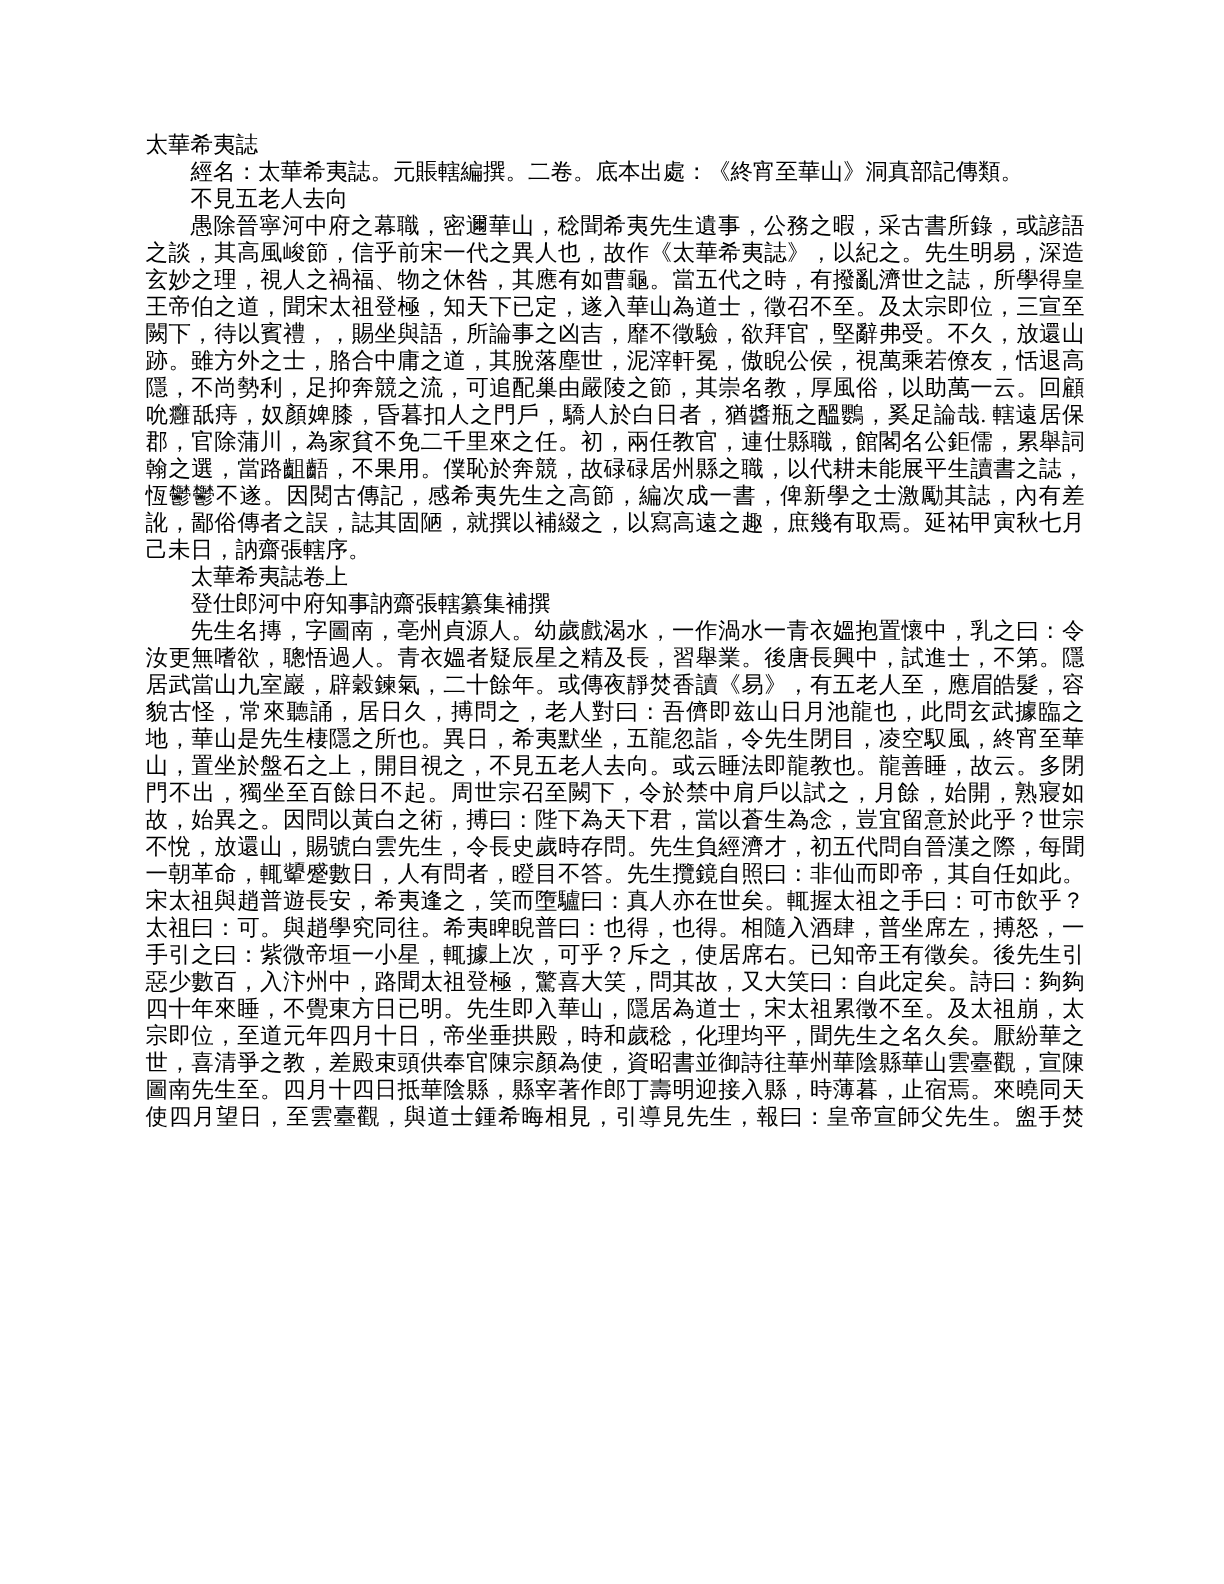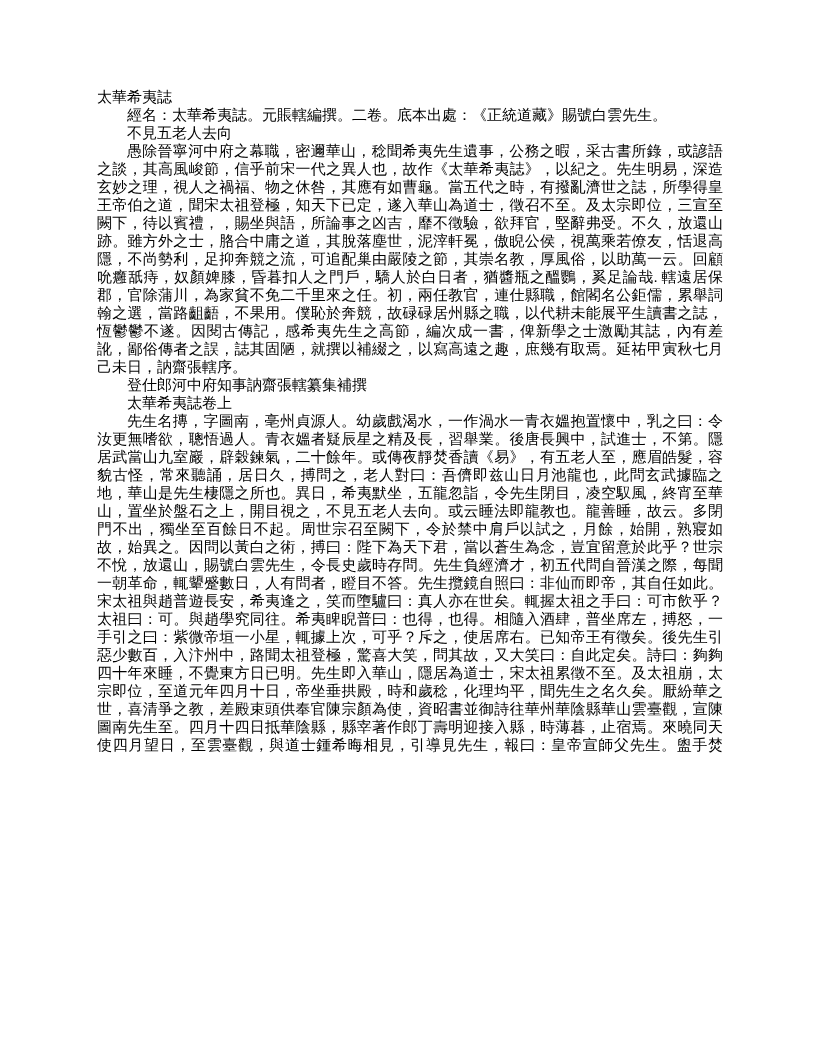--- a/index.html
+++ b/index.html
@@ -36,20 +36,20 @@
   .para {
     text-align: justify;
   }
 </style>
 </head>
 <body>
 
 <div class="page">
   <div class="content">
     <div class="line">太華希夷誌</div>
-    <div class="line indent">經名：太華希夷誌。元賬轄編撰。二卷。底本出處：《正統道藏》賜號白雲先生。</div>
+    <div class="line indent">經名：太華希夷誌。元賬轄編撰。二卷。底本出處：《終宵至華山》洞真部記傳類。</div>
     <div class="line indent">不見五老人去向</div>
     <div class="para">愚除晉寧河中府之幕職，密邇華山，稔聞希夷先生遺事，公務之暇，采古書所錄，或諺語之談，其高風峻節，信乎前宋一代之異人也，故作《太華希夷誌》，以紀之。先生明易，深造玄妙之理，視人之禍福、物之休咎，其應有如曹龜。當五代之時，有撥亂濟世之誌，所學得皇王帝伯之道，聞宋太祖登極，知天下已定，遂入華山為道士，徵召不至。及太宗即位，三宣至闕下，待以賓禮，，賜坐與語，所論事之凶吉，靡不徵驗，欲拜官，堅辭弗受。不久，放還山跡。雖方外之士，胳合中庸之道，其脫落塵世，泥滓軒冕，傲睨公侯，視萬乘若僚友，恬退高隱，不尚勢利，足抑奔競之流，可追配巢由嚴陵之節，其崇名教，厚風俗，以助萬一云。回顧吮癰舐痔，奴顏婢膝，昏暮扣人之門戶，驕人於白日者，猶醬瓶之醞鸚，奚足論哉. 轄遠居保郡，官除蒲川，為家貧不免二千里來之任。初，兩任教官，連仕縣職，館閣名公鉅儒，累舉詞翰之選，當路齟齬，不果用。僕恥於奔競，故碌碌居州縣之職，以代耕未能展平生讀書之誌，恆鬱鬱不遂。因閱古傳記，感希夷先生之高節，編次成一書，俾新學之士激勵其誌，內有差訛，鄙俗傳者之誤，誌其固陋，就撰以補綴之，以寫高遠之趣，庶幾有取焉。延祐甲寅秋七月己未日，訥齋張轄序。</div>
+    <div class="line indent">太華希夷誌卷上</div>
     <div class="line indent">登仕郎河中府知事訥齋張轄纂集補撰</div>
-    <div class="line indent">太華希夷誌卷上</div>
     <div class="para">先生名摶，字圖南，亳州貞源人。幼歲戲渴水，一作渦水一青衣媼抱置懷中，乳之曰：令汝更無嗜欲，聰悟過人。青衣媼者疑辰星之精及長，習舉業。後唐長興中，試進士，不第。隱居武當山九室巖，辟穀鍊氣，二十餘年。或傳夜靜焚香讀《易》，有五老人至，應眉皓髮，容貌古怪，常來聽誦，居日久，搏問之，老人對曰：吾儕即兹山日月池龍也，此問玄武據臨之地，華山是先生棲隱之所也。異日，希夷默坐，五龍忽詣，令先生閉目，凌空馭風，終宵至華山，置坐於盤石之上，開目視之，不見五老人去向。或云睡法即龍教也。龍善睡，故云。多閉門不出，獨坐至百餘日不起。周世宗召至闕下，令於禁中肩戶以試之，月餘，始開，熟寢如故，始異之。因問以黃白之術，搏曰：陛下為天下君，當以蒼生為念，豈宜留意於此乎？世宗不悅，放還山，賜號白雲先生，令長史歲時存問。先生負經濟才，初五代問自晉漢之際，每聞一朝革命，輒顰蹙數日，人有問者，瞪目不答。先生攬鏡自照曰：非仙而即帝，其自任如此。宋太祖與趙普遊長安，希夷逢之，笑而墮驢曰：真人亦在世矣。輒握太祖之手曰：可市飲乎？太祖曰：可。與趙學究同往。希夷睥睨普曰：也得，也得。相隨入酒肆，普坐席左，搏怒，一手引之曰：紫微帝垣一小星，輒據上次，可乎？斥之，使居席右。已知帝王有徵矣。後先生引惡少數百，入汴州中，路聞太祖登極，驚喜大笑，問其故，又大笑曰：自此定矣。詩曰：夠夠四十年來睡，不覺東方日已明。先生即入華山，隱居為道士，宋太祖累徵不至。及太祖崩，太宗即位，至道元年四月十日，帝坐垂拱殿，時和歲稔，化理均平，聞先生之名久矣。厭紛華之世，喜清爭之教，差殿束頭供奉官陳宗顏為使，資昭書並御詩往華州華陰縣華山雲臺觀，宣陳圖南先生至。四月十四日抵華陰縣，縣宰著作郎丁壽明迎接入縣，時薄暮，止宿焉。來曉同天使四月望日，至雲臺觀，與道士鍾希晦相見，引導見先生，報曰：皇帝宣師父先生。盥手焚香，拜橙畢，聽韶曰：朕自即位以來，克服八方，威臨萬國，遐邇悉歸於皇化，華夷亦致於隆平。知卿抱道山中，洗心物外，養太素浩然之氣，應上界少微之星，節配巢由，道遵黃老，懷經綸之長策，不謁王侯；蘊將相之奇才，未朝天子，卿不屈於萬乘，身奚隱於三峰，乘風猶來，舉朝稱賀。御詩曰：華嶽多聞說，知卿是姓陳。雲問三島客，物外一高人。丹鼎為活計，青山作近鄰。朕思親欲往，社稷去無因。先生聽罷韶書並詩，對天使曰：貧道棲真物外，修鍊山問，無意求. 名，有心慕道，不願仕也。待天使禮畢，未肯來朝，即答回表並詩云：伏念山野生居吴地，長自漢南，成童以習業儒林，壯歲而褊遊洞府，性同猥烏，心若土灰，不曉仁義之淺深，安識行藏之去就。敗荷作服，脫摔為冠，體有青毛，足無草履，有意慕羲軒之道，無心誦管樂之篇，《南華》、《道德》頻看，黃閣玉堂絕念，數行紫詔，徒煩彩鳳銜來，一片閑心，已被白雲留住。苟臨軒陛，貽笑聖明。詩曰：九重特降紫泥宣，才拙深居樂靜緣。山色滿庭供畫障，松聲萬壑即琴絃。</div>
   </div>
 </div>
 
 </body></html>

